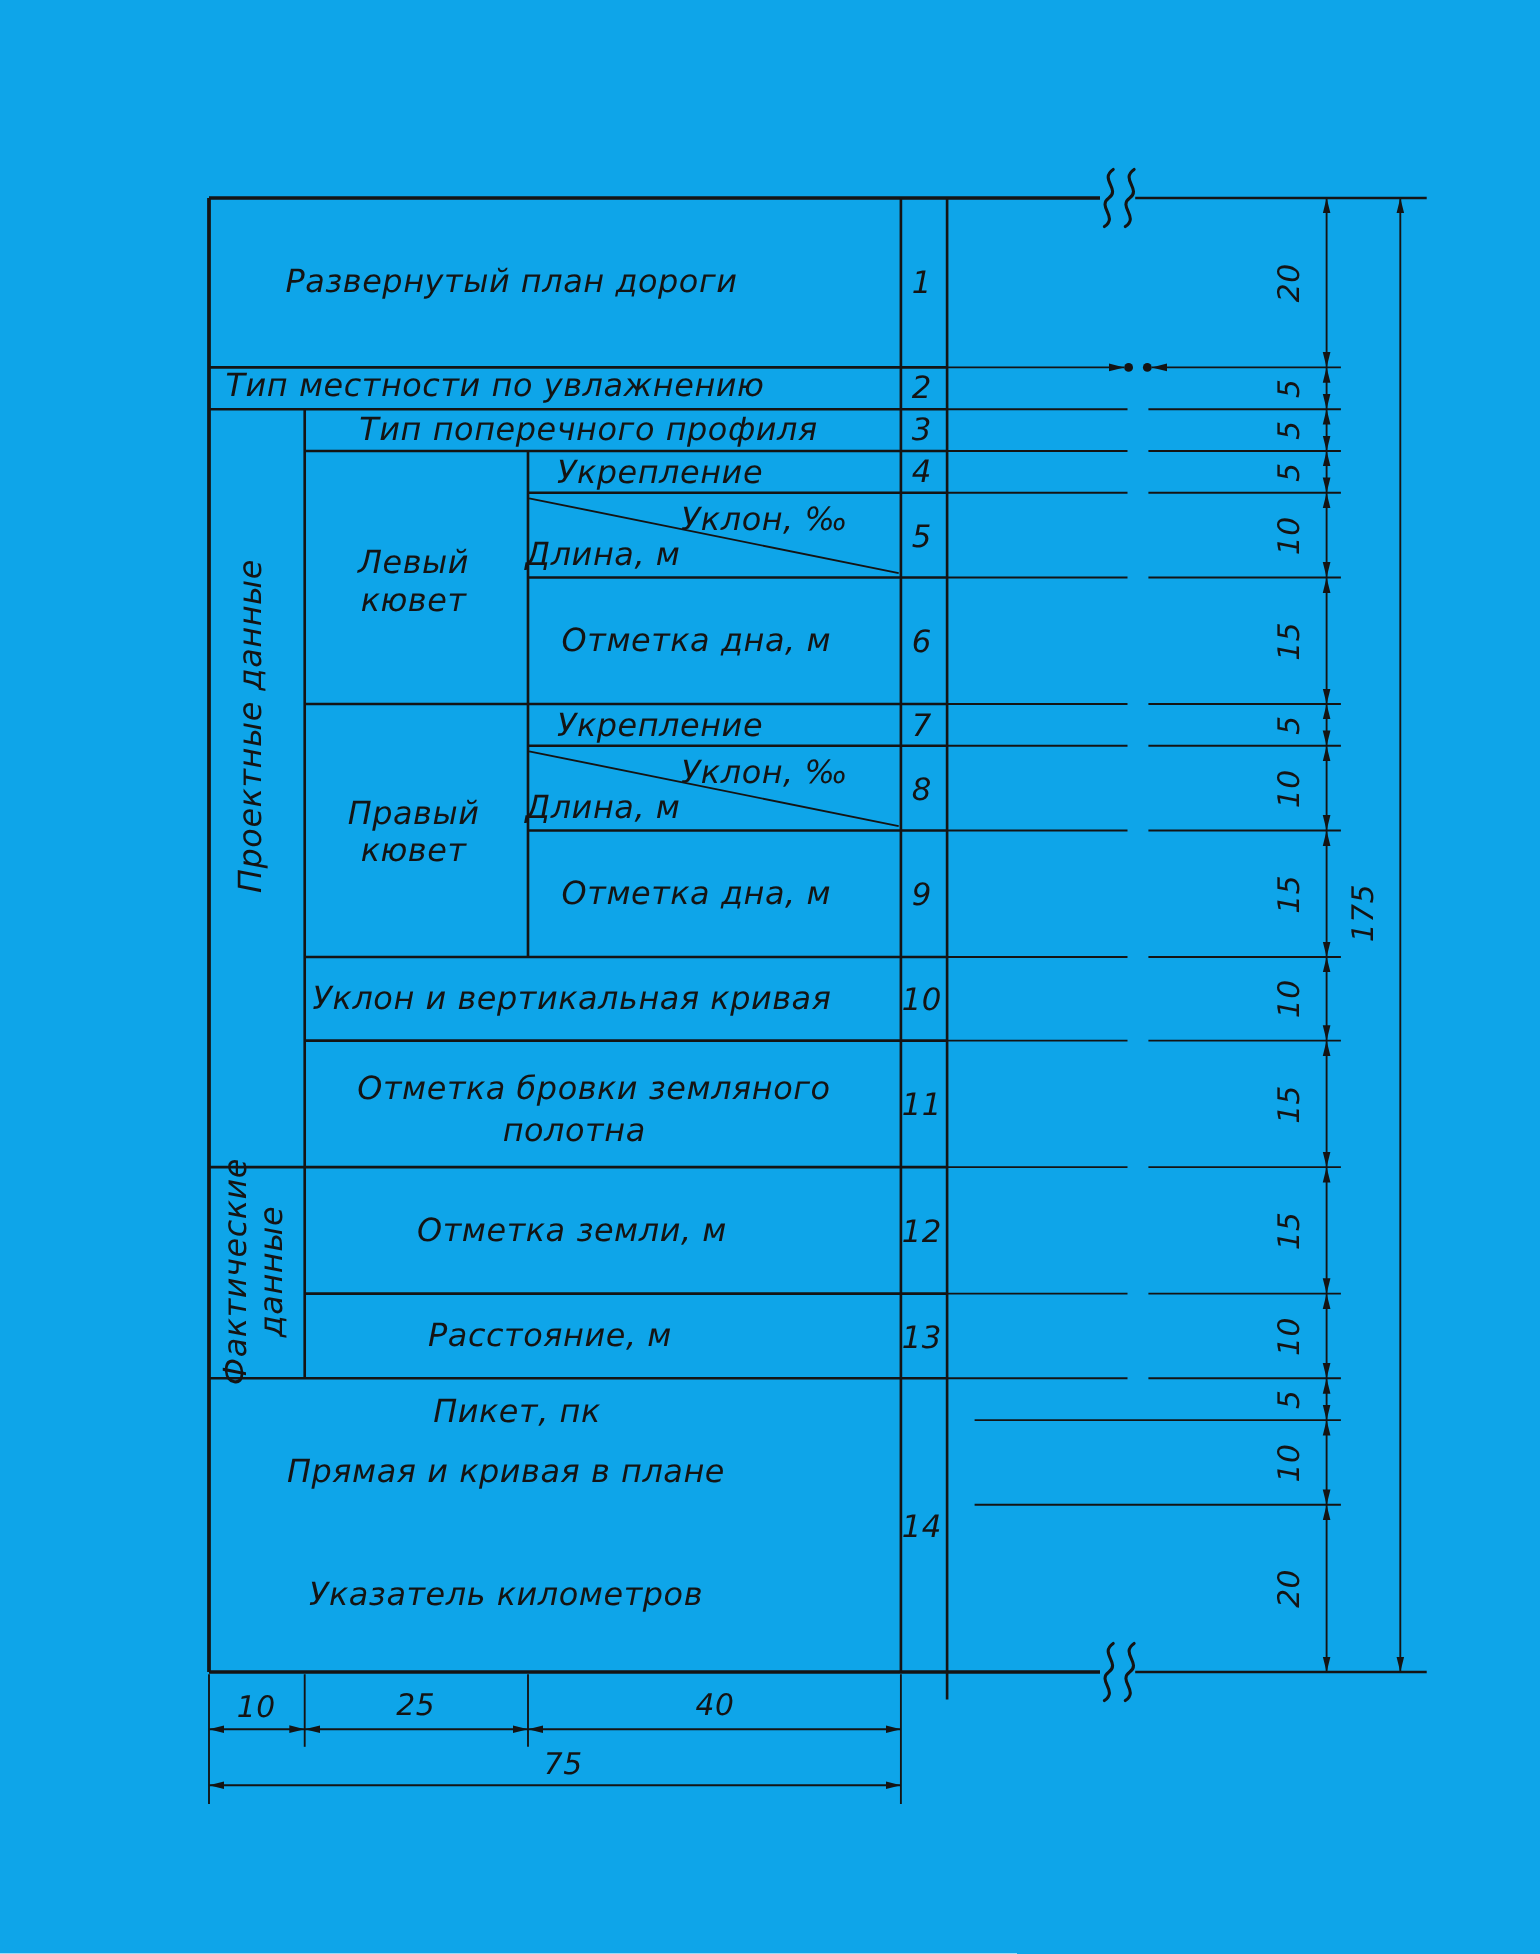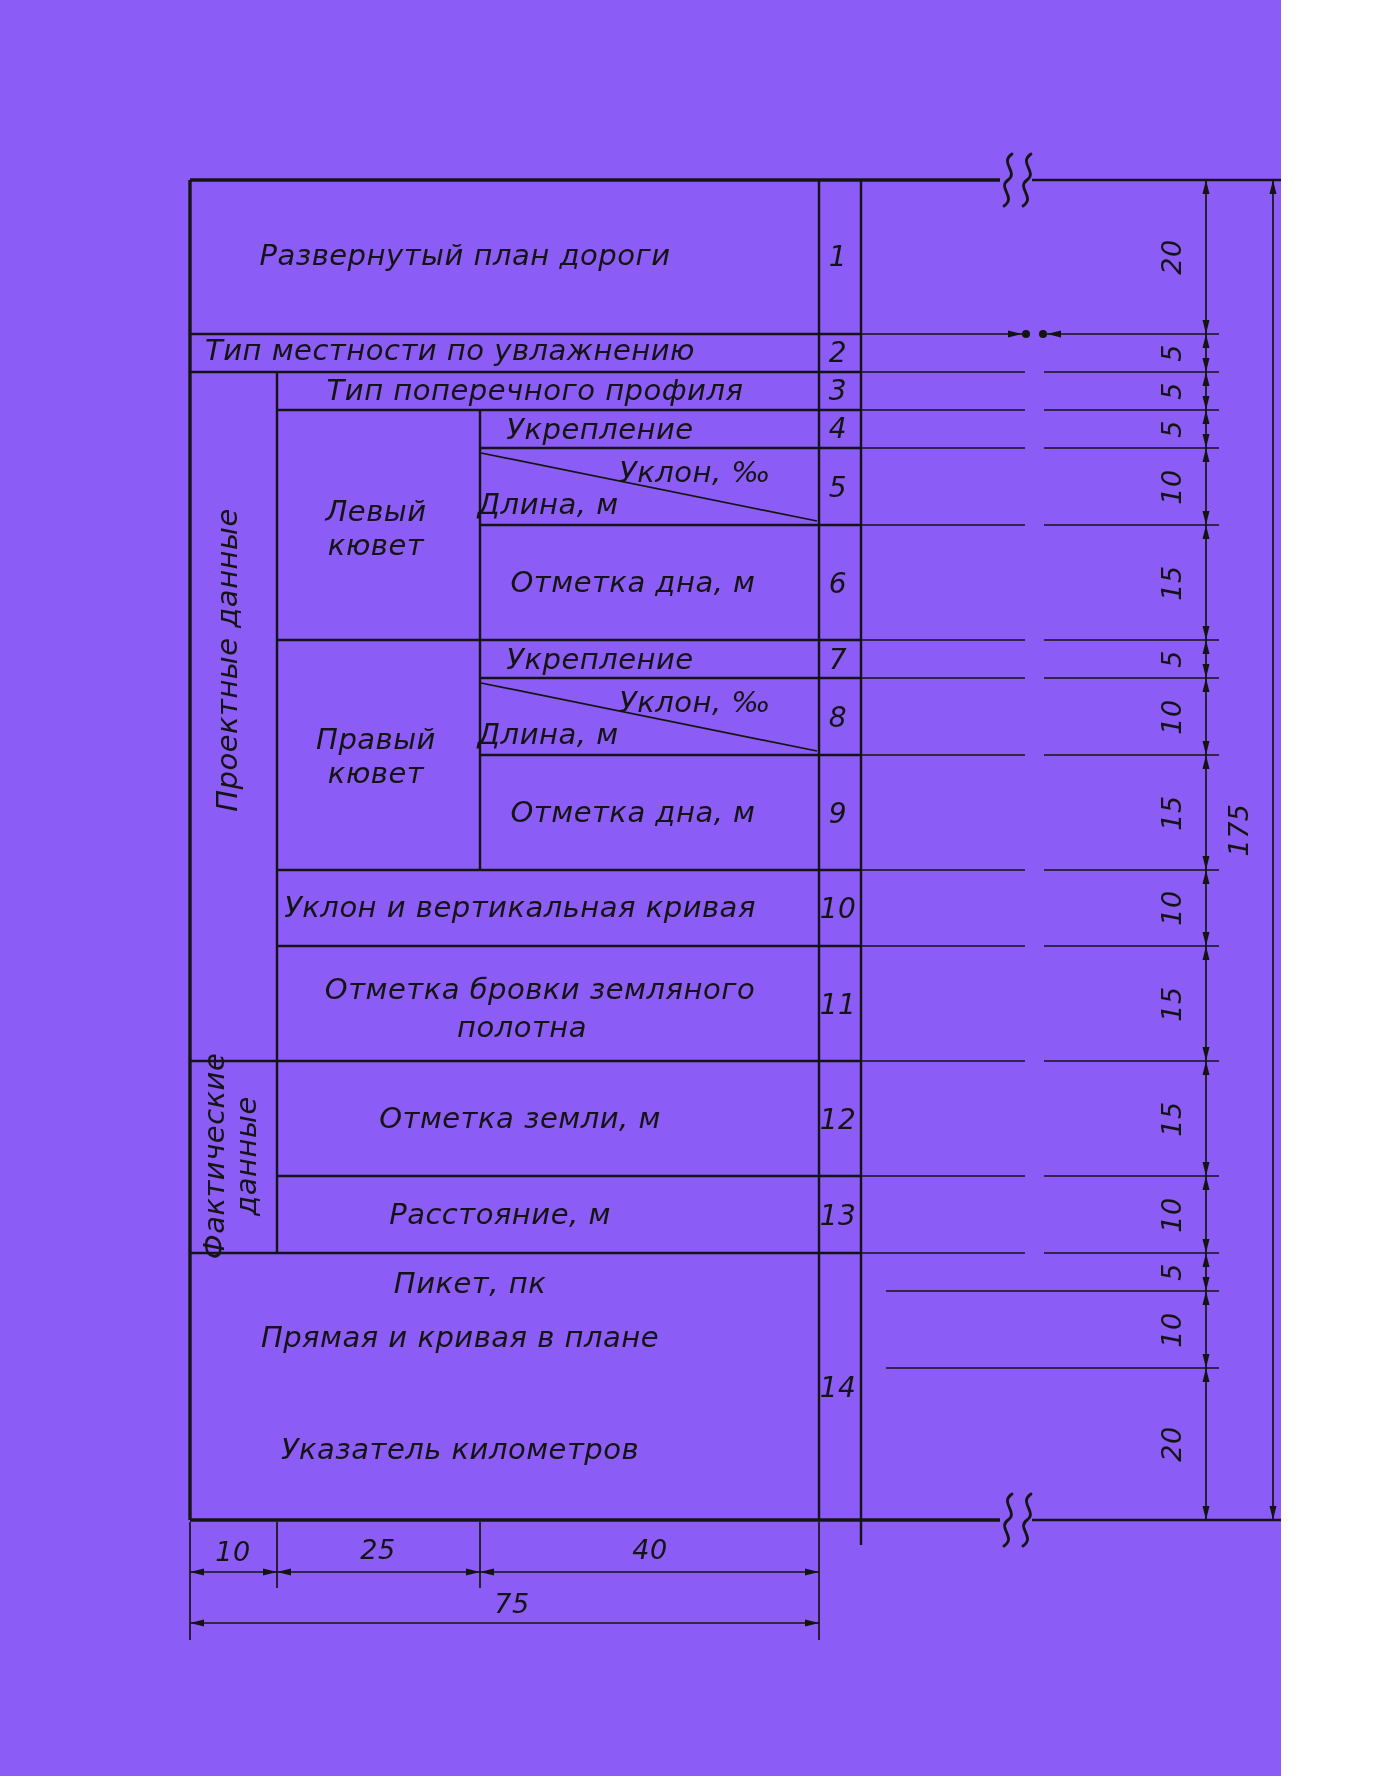--- a/index.html
+++ b/index.html
@@ -2,23 +2,23 @@
 <html><head>
 <meta charset="utf-8">
 <style>
   html, body {
     margin: 0;
     padding: 0;
     background: #ffffff;
   }
   .page {
     position: relative;
-    width: 1281px;
+    width: 1400px;
     height: 1776px;
-    background: #8b5cf6;
+    background: #0ea5e9;
     overflow: hidden;
   }
   svg text {
     font-family: "DejaVu Sans", sans-serif;
     font-style: italic;
     fill: #141414;
     letter-spacing: 0.5px;
   }
   .lbl  { font-size: 29px; }
   .num  { font-size: 28px; }

